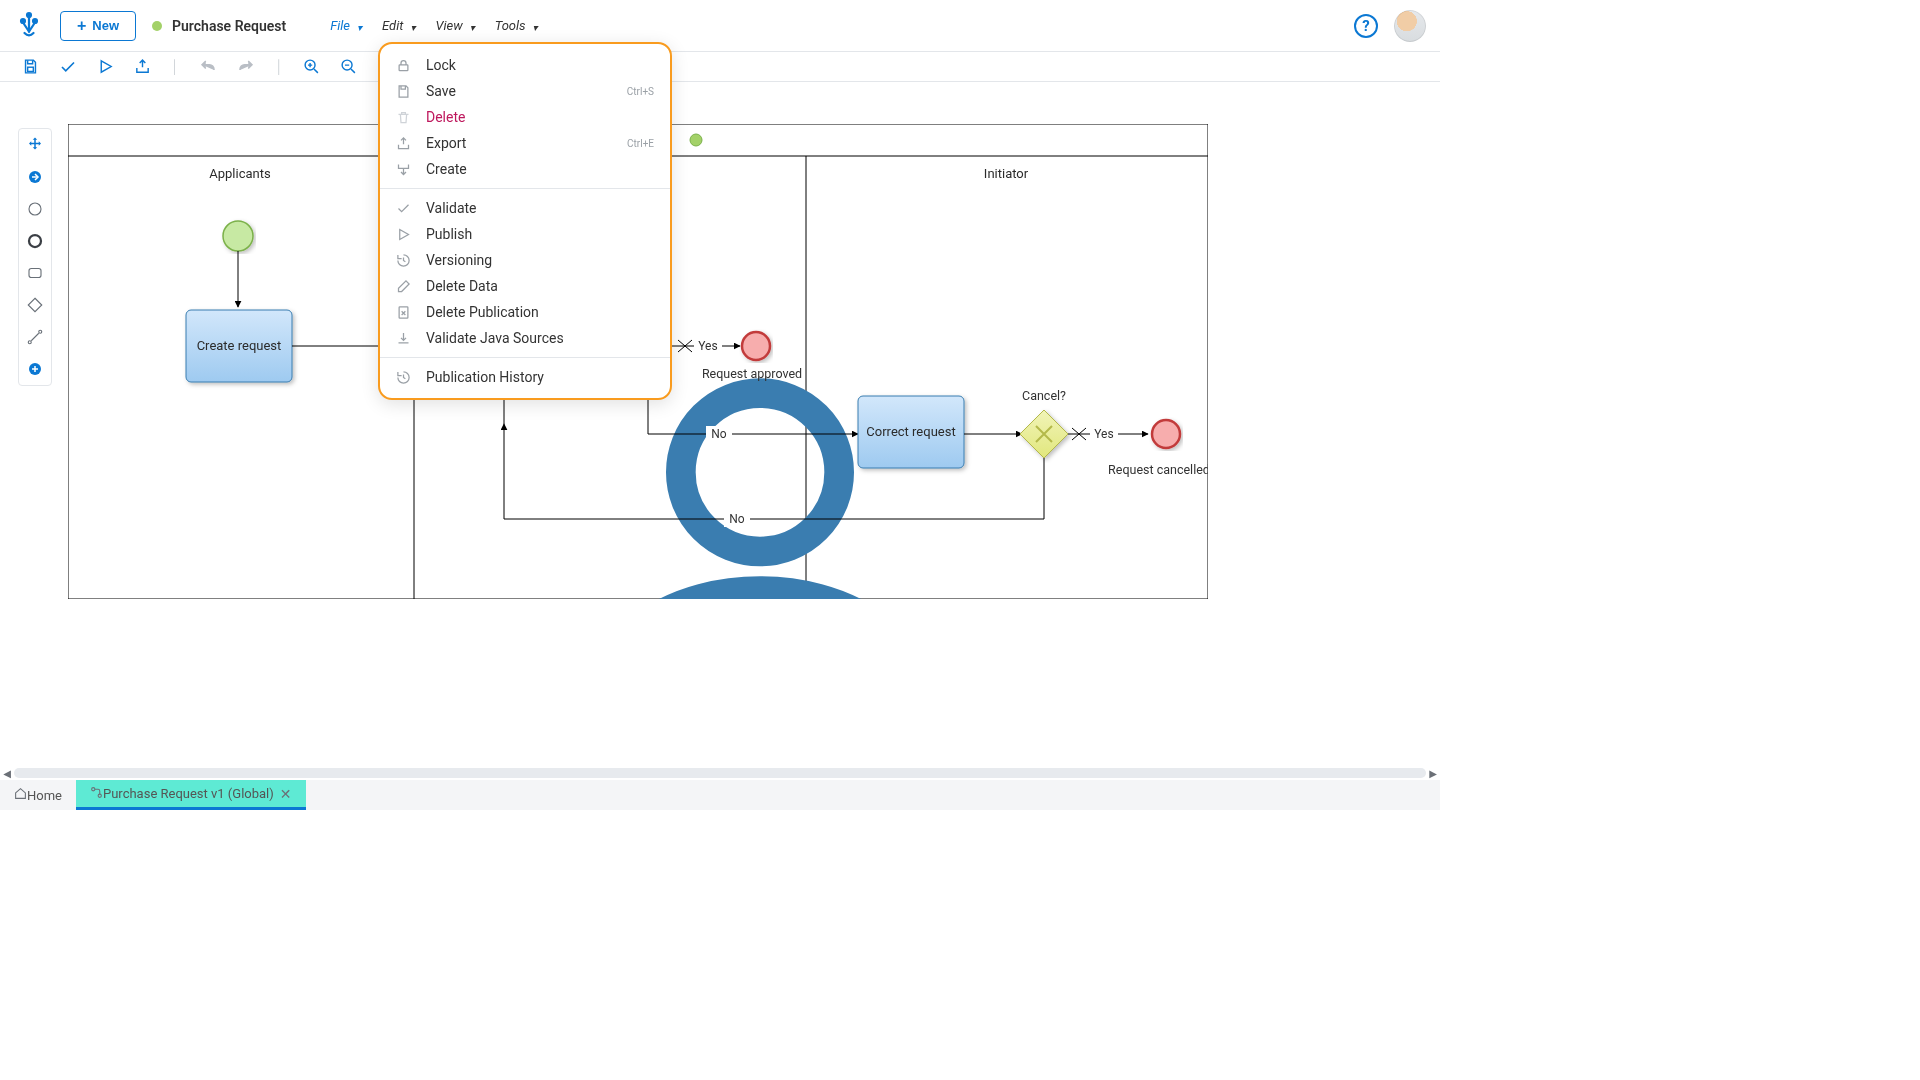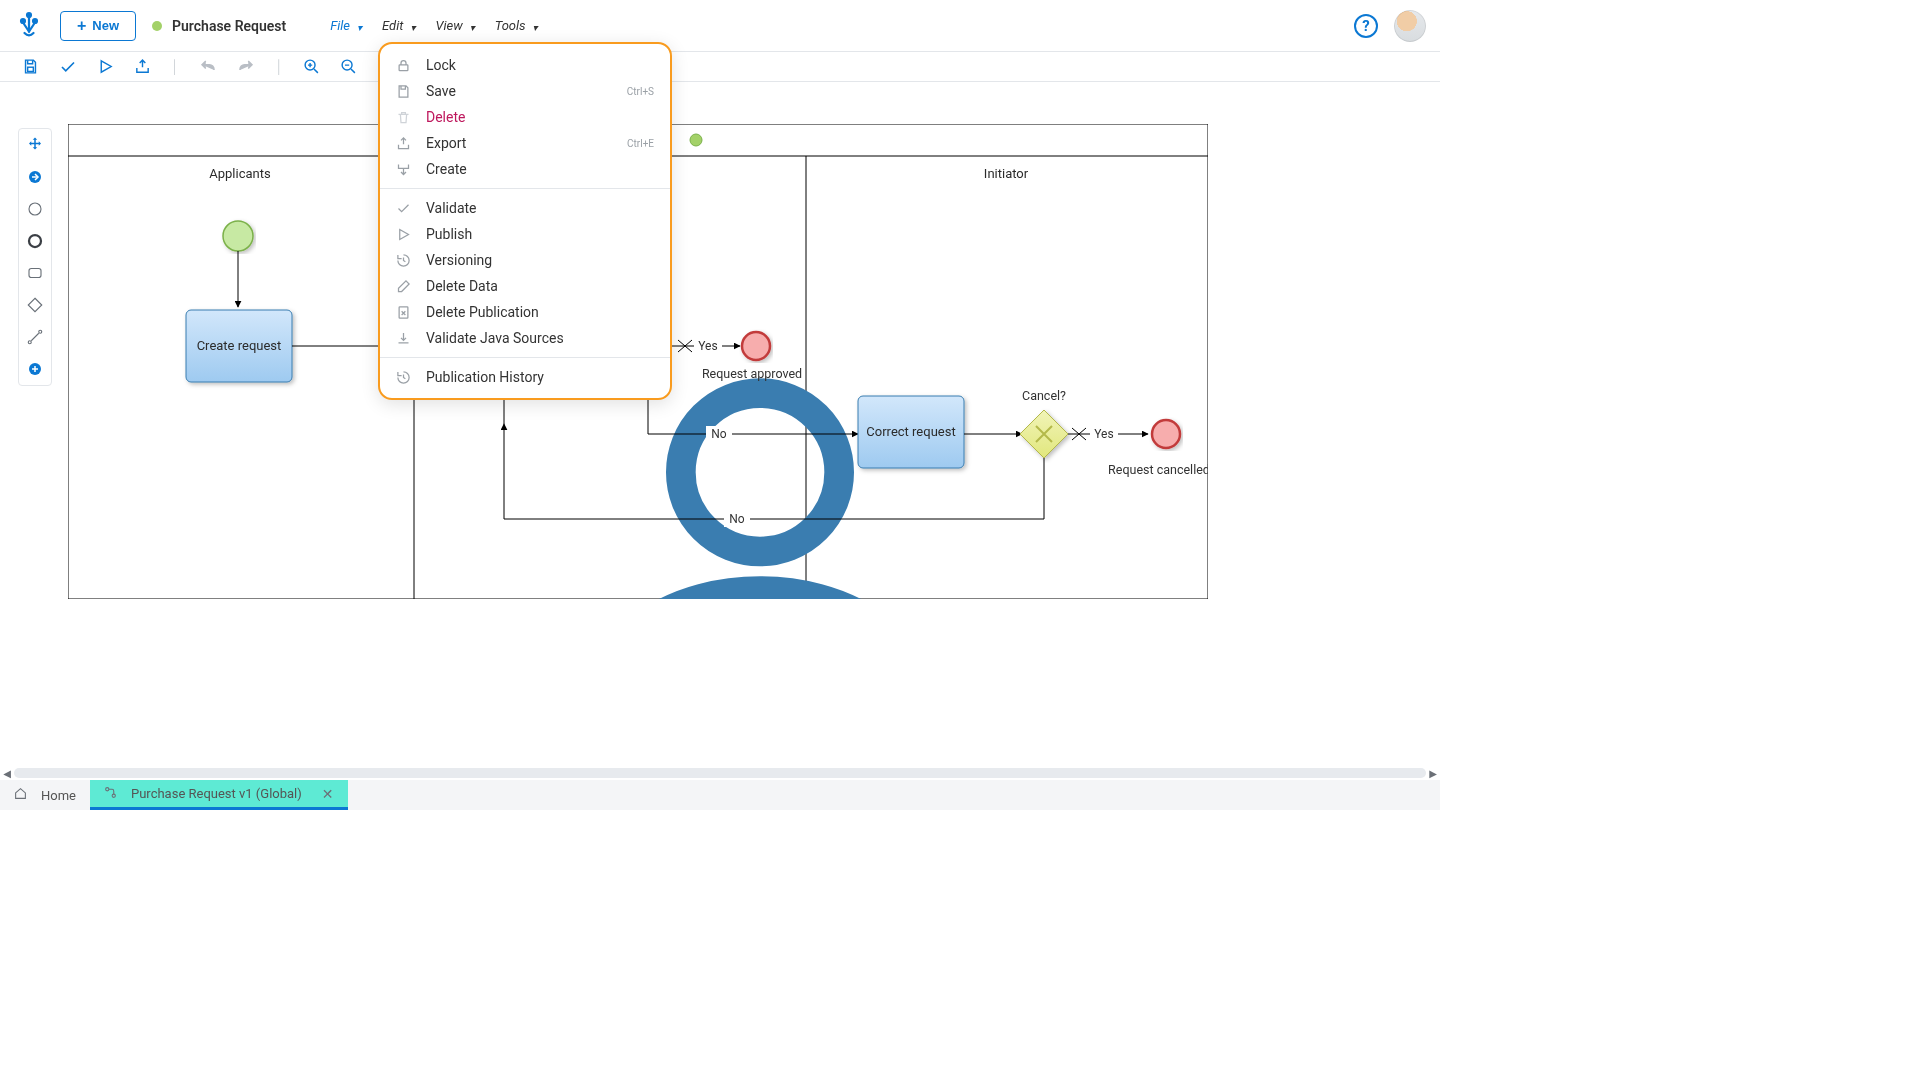--- a/index.html
+++ b/index.html
@@ -196,21 +196,21 @@
   height: 30px;
   background: #f4f5f7;
   display: flex;
   align-items: center;
 }
 .tab {
   height: 100%;
   padding: 0 14px;
   display: inline-flex;
   align-items: center;
-  gap: 14px;
+  gap: 0;
   font-size: 13px;
   color: #555;
   cursor: pointer;
 }
 .tab.active {
   background: #5eead4;
   border-bottom: 3px solid #0b78d3;
 }
 .tab .close { margin-left: 6px; font-size: 14px; color: #6b7077; }
 </style>

